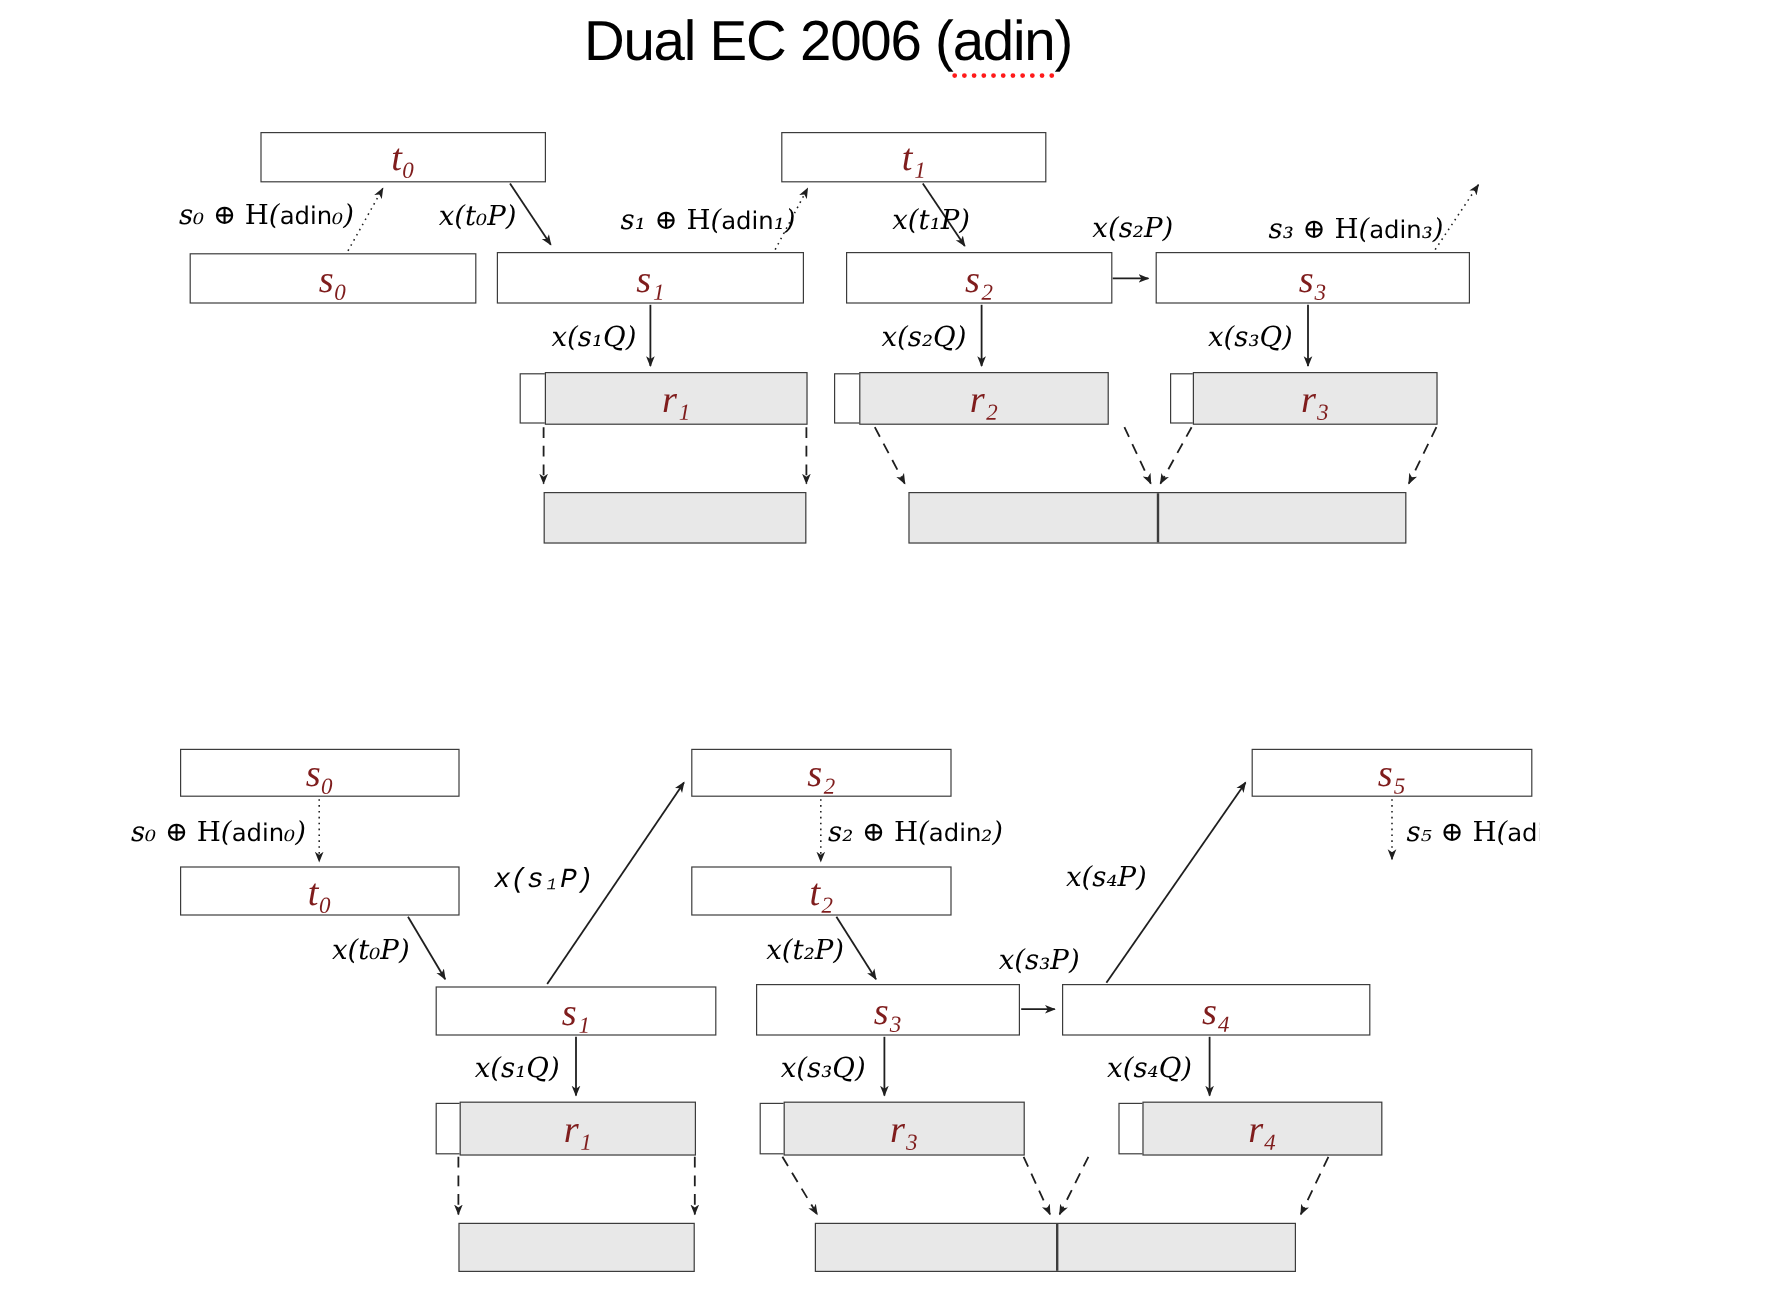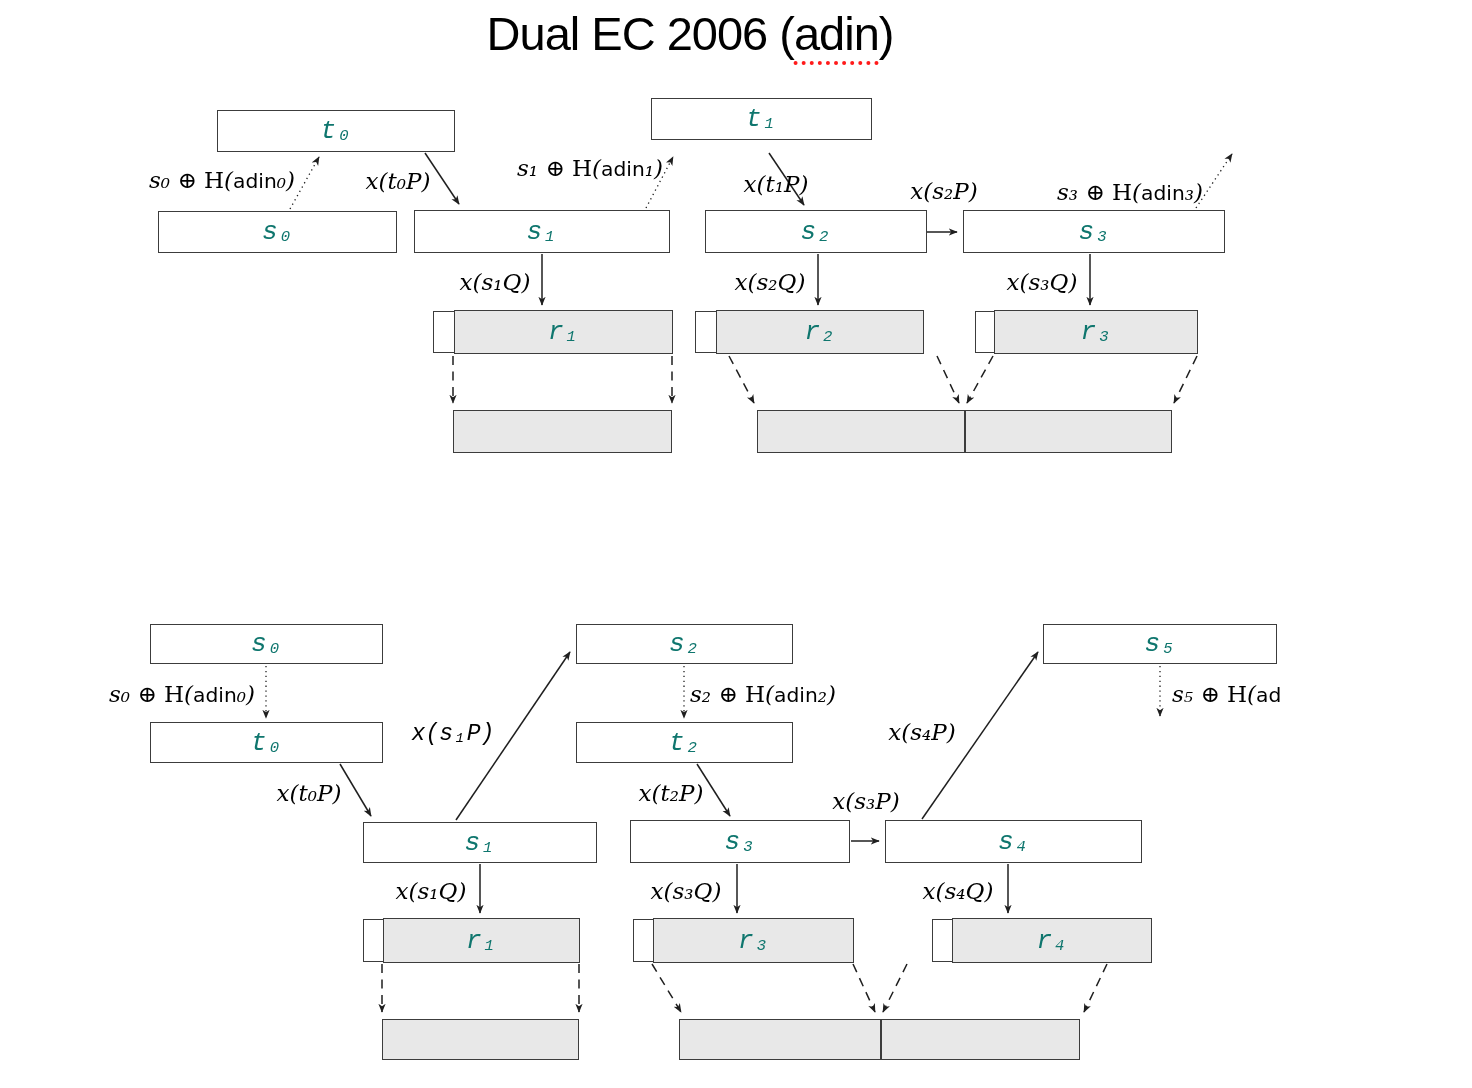--- a/index.html
+++ b/index.html
@@ -22,22 +22,22 @@
     box-sizing:border-box;display:flex;align-items:center;justify-content:center;
   }
   .box.shaded{background:var(--shade,#e8e8e8);}
   .grayfill{
     position:absolute;top:-2px;bottom:-2px;right:-2px;background:var(--shade,#e8e8e8);
     border:1.5px solid var(--bord,#3c3c3c);box-sizing:border-box;
     display:flex;align-items:center;justify-content:center;
   }
   .divider{position:absolute;top:0;bottom:0;width:1.5px;background:var(--bord,#3c3c3c);}
   .blabel{
-    font-family:Liberation Mono, monospace;font-style:italic;
-    font-size:26px;line-height:1;white-space:nowrap;color:#0f766e;
+    font-family:Liberation Serif, serif;font-style:italic;
+    font-size:32px;line-height:1;white-space:nowrap;color:#7f1d1d;
   }
   .mlabel{
     position:absolute;transform:translate(-50%,-50%);white-space:nowrap;
     font-family:"DejaVu Serif","Liberation Serif",serif;font-style:italic;
     font-size:23px;line-height:1;color:#000;
   }
   .sf{font-style:normal;font-family:"DejaVu Sans","Liberation Sans",sans-serif;font-size:0.88em;}
   .rm{font-style:normal;}
   .line-solid{fill:none;stroke:var(--line,#1f1f1f);stroke-width:1.5;}
   .line-dotted{fill:none;stroke:var(--line,#1f1f1f);stroke-width:1.3;stroke-dasharray:1.3 3.6;}
@@ -90,21 +90,21 @@
       </g>
   </svg>
 
   <div class="title" id="title-0" style="top: 6px;"><span>Dual EC 2006 (</span><span class="misspell">adin</span><span>)</span></div>
 
 
   <div id="diagram-2006">
       <div class="box" style="left: 217px; top: 110px; width: 238px; height: 42px;">
         <span class="blabel">t₀</span>
       </div>
-      <div class="box" style="left: 651px; top: 98px; width: 221px; height: 42px;">
+      <div class="box" style="left: 651px; top: 110px; width: 221px; height: 42px;">
         <span class="blabel">t₁</span>
       </div>
       <div class="box" style="left: 158px; top: 211px; width: 239px; height: 42px;">
         <span class="blabel">s₀</span>
       </div>
       <div class="box" style="left: 414px; top: 210px; width: 256px; height: 43px;">
         <span class="blabel">s₁</span>
       </div>
       <div class="box" style="left: 705px; top: 210px; width: 222px; height: 43px;">
         <span class="blabel">s₂</span>
@@ -129,21 +129,21 @@
         <div class="grayfill" style="left: 18px;">
           <span class="blabel">r₃</span>
         </div>
       </div>
       <div class="box shaded" style="left: 453px; top: 410px; width: 219px; height: 43px;"></div>
       <div class="box shaded" style="left: 757px; top: 410px; width: 415px; height: 43px;">
         <div class="divider" style="left: 206px;"></div>
       </div>
       <div class="mlabel" style="left: 222px; top: 180px;">s₀ <span class="rm">⊕ H</span>(<span class="sf">adin</span>₀)</div>
       <div class="mlabel" style="left: 398px; top: 181px;">x(t₀P)</div>
-      <div class="mlabel" style="left: 590px; top: 168px;">s₁ <span class="rm">⊕ H</span>(<span class="sf">adin</span>₁)</div>
+      <div class="mlabel" style="left: 590px; top: 184px;">s₁ <span class="rm">⊕ H</span>(<span class="sf">adin</span>₁)</div>
       <div class="mlabel" style="left: 776px; top: 184px;">x(t₁P)</div>
       <div class="mlabel" style="left: 944px; top: 191px;">x(s₂P)</div>
       <div class="mlabel" style="left: 1130px; top: 181px; margin-top: 11px;">s₃ <span class="rm">⊕ H</span>(<span class="sf">adin</span>₃)</div>
       <div class="mlabel" style="left: 495px; top: 282px;">x(s₁Q)</div>
       <div class="mlabel" style="left: 770px; top: 282px;">x(s₂Q)</div>
       <div class="mlabel" style="left: 1042px; top: 282px;">x(s₃Q)</div>
     </div>
   <div id="diagram-2007">
       <div class="box" style="left: 150px; top: 624px; width: 233px; height: 40px;">
         <span class="blabel">s₀</span>

